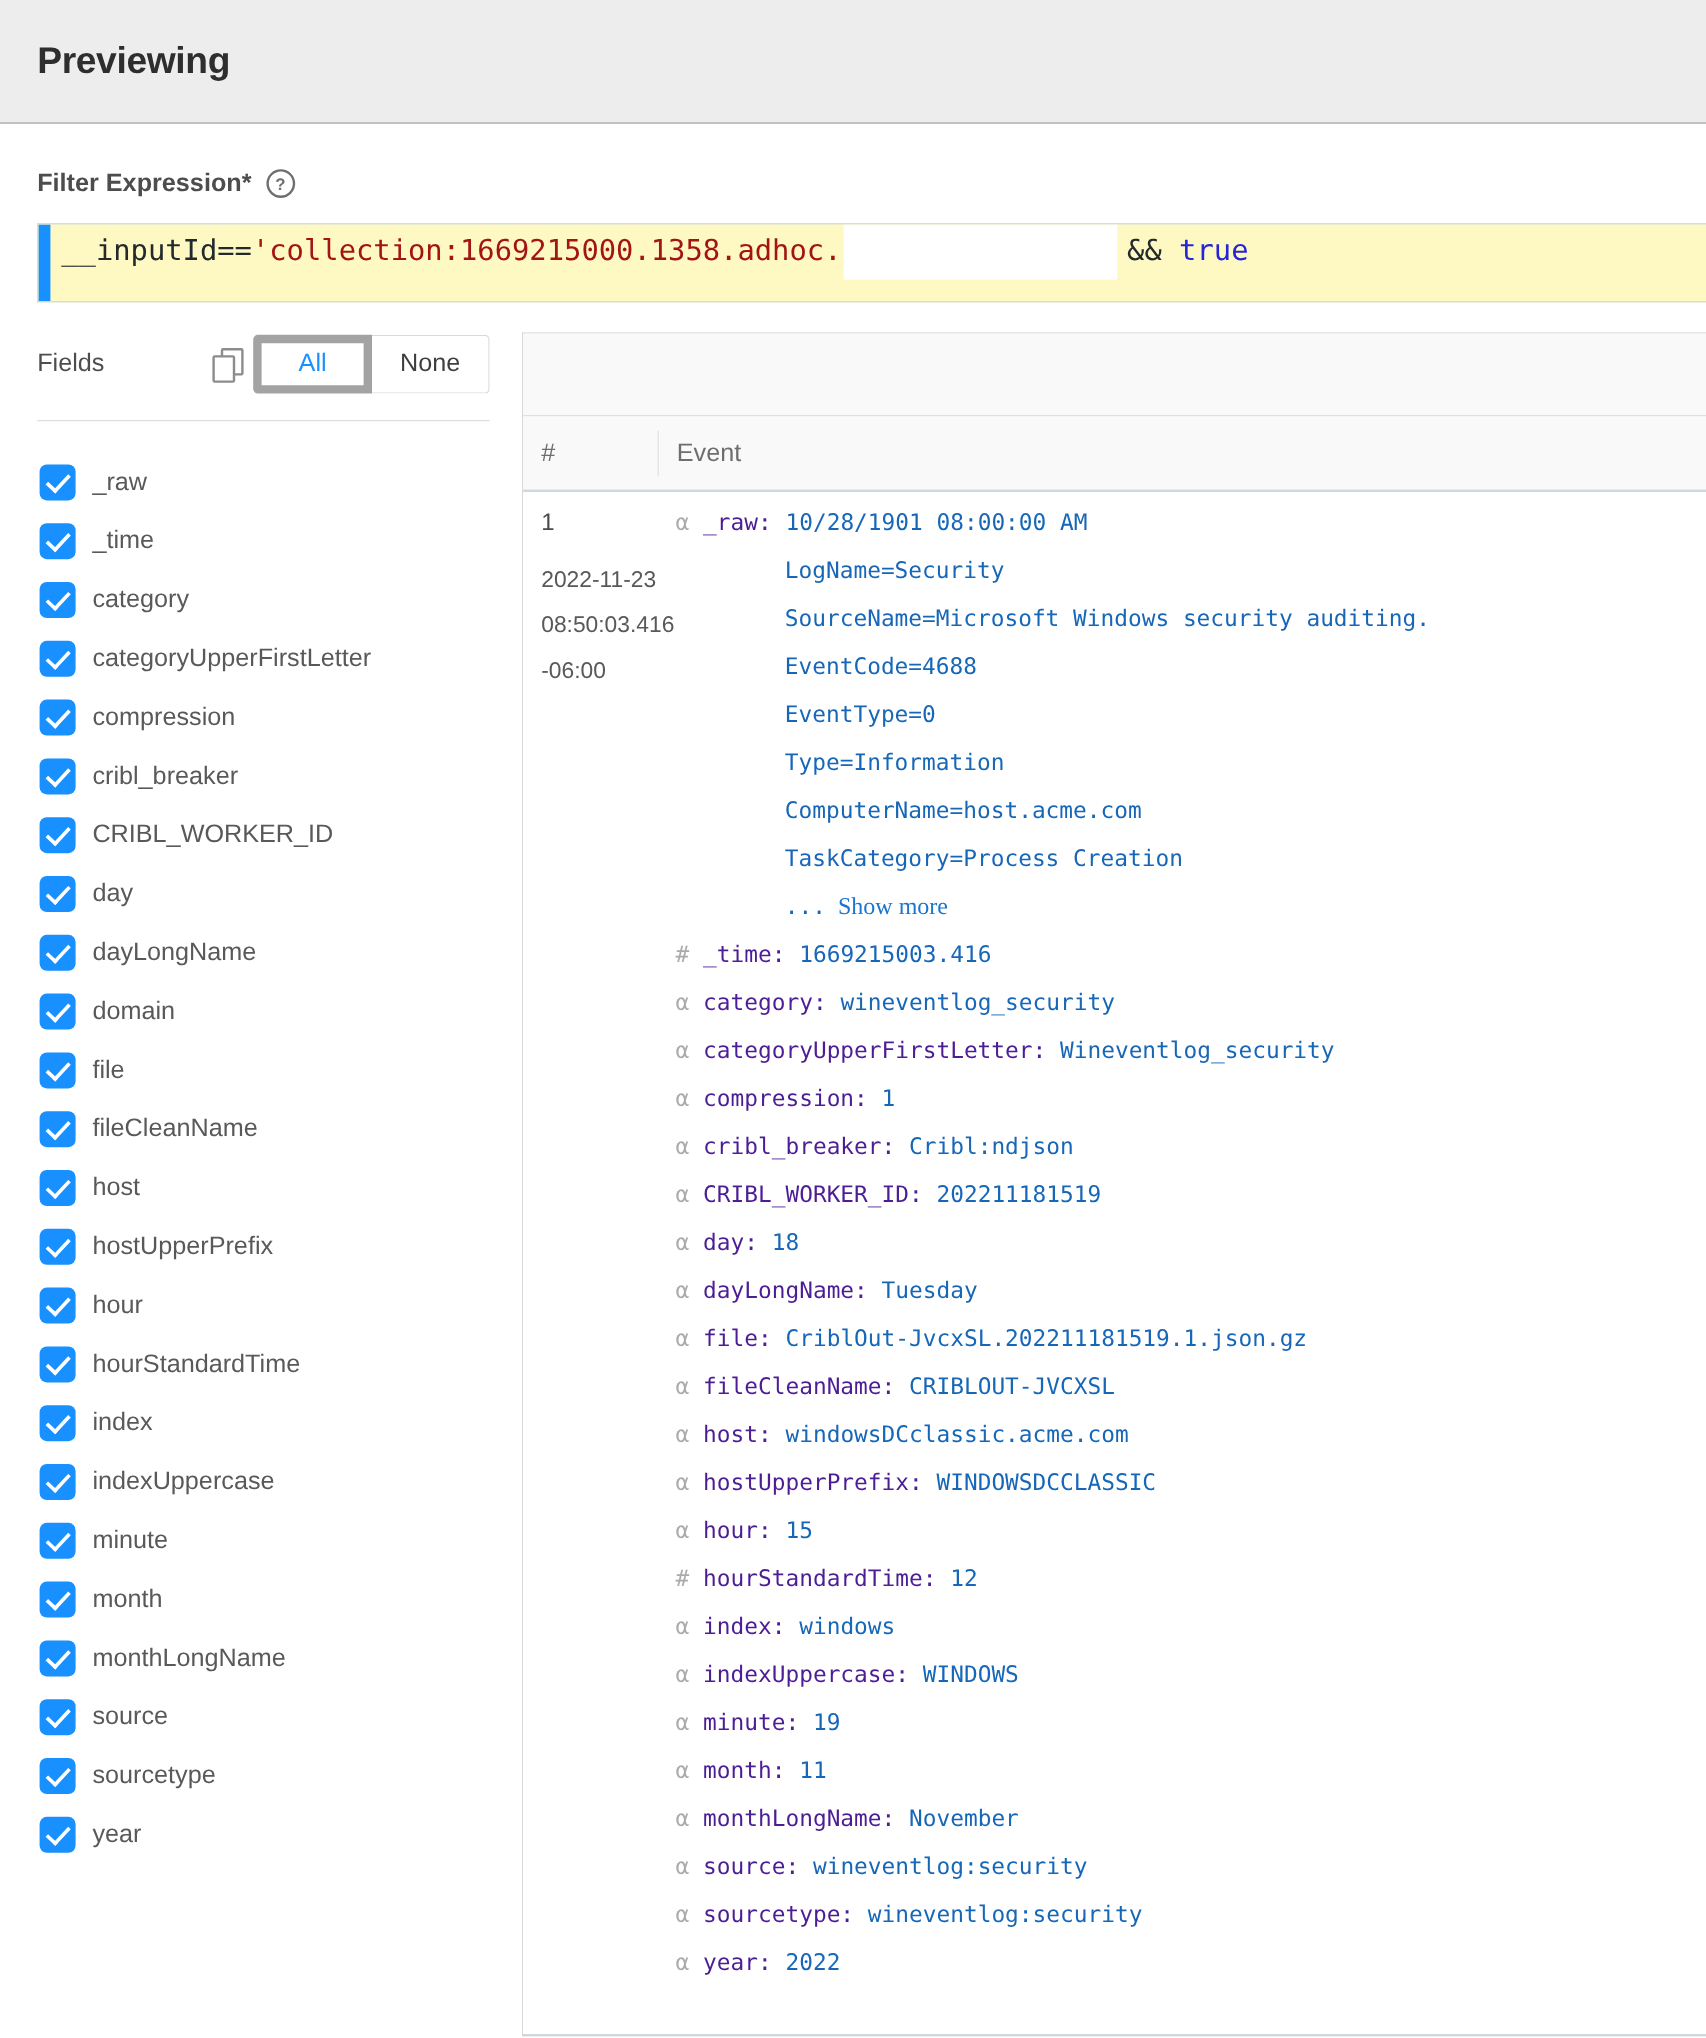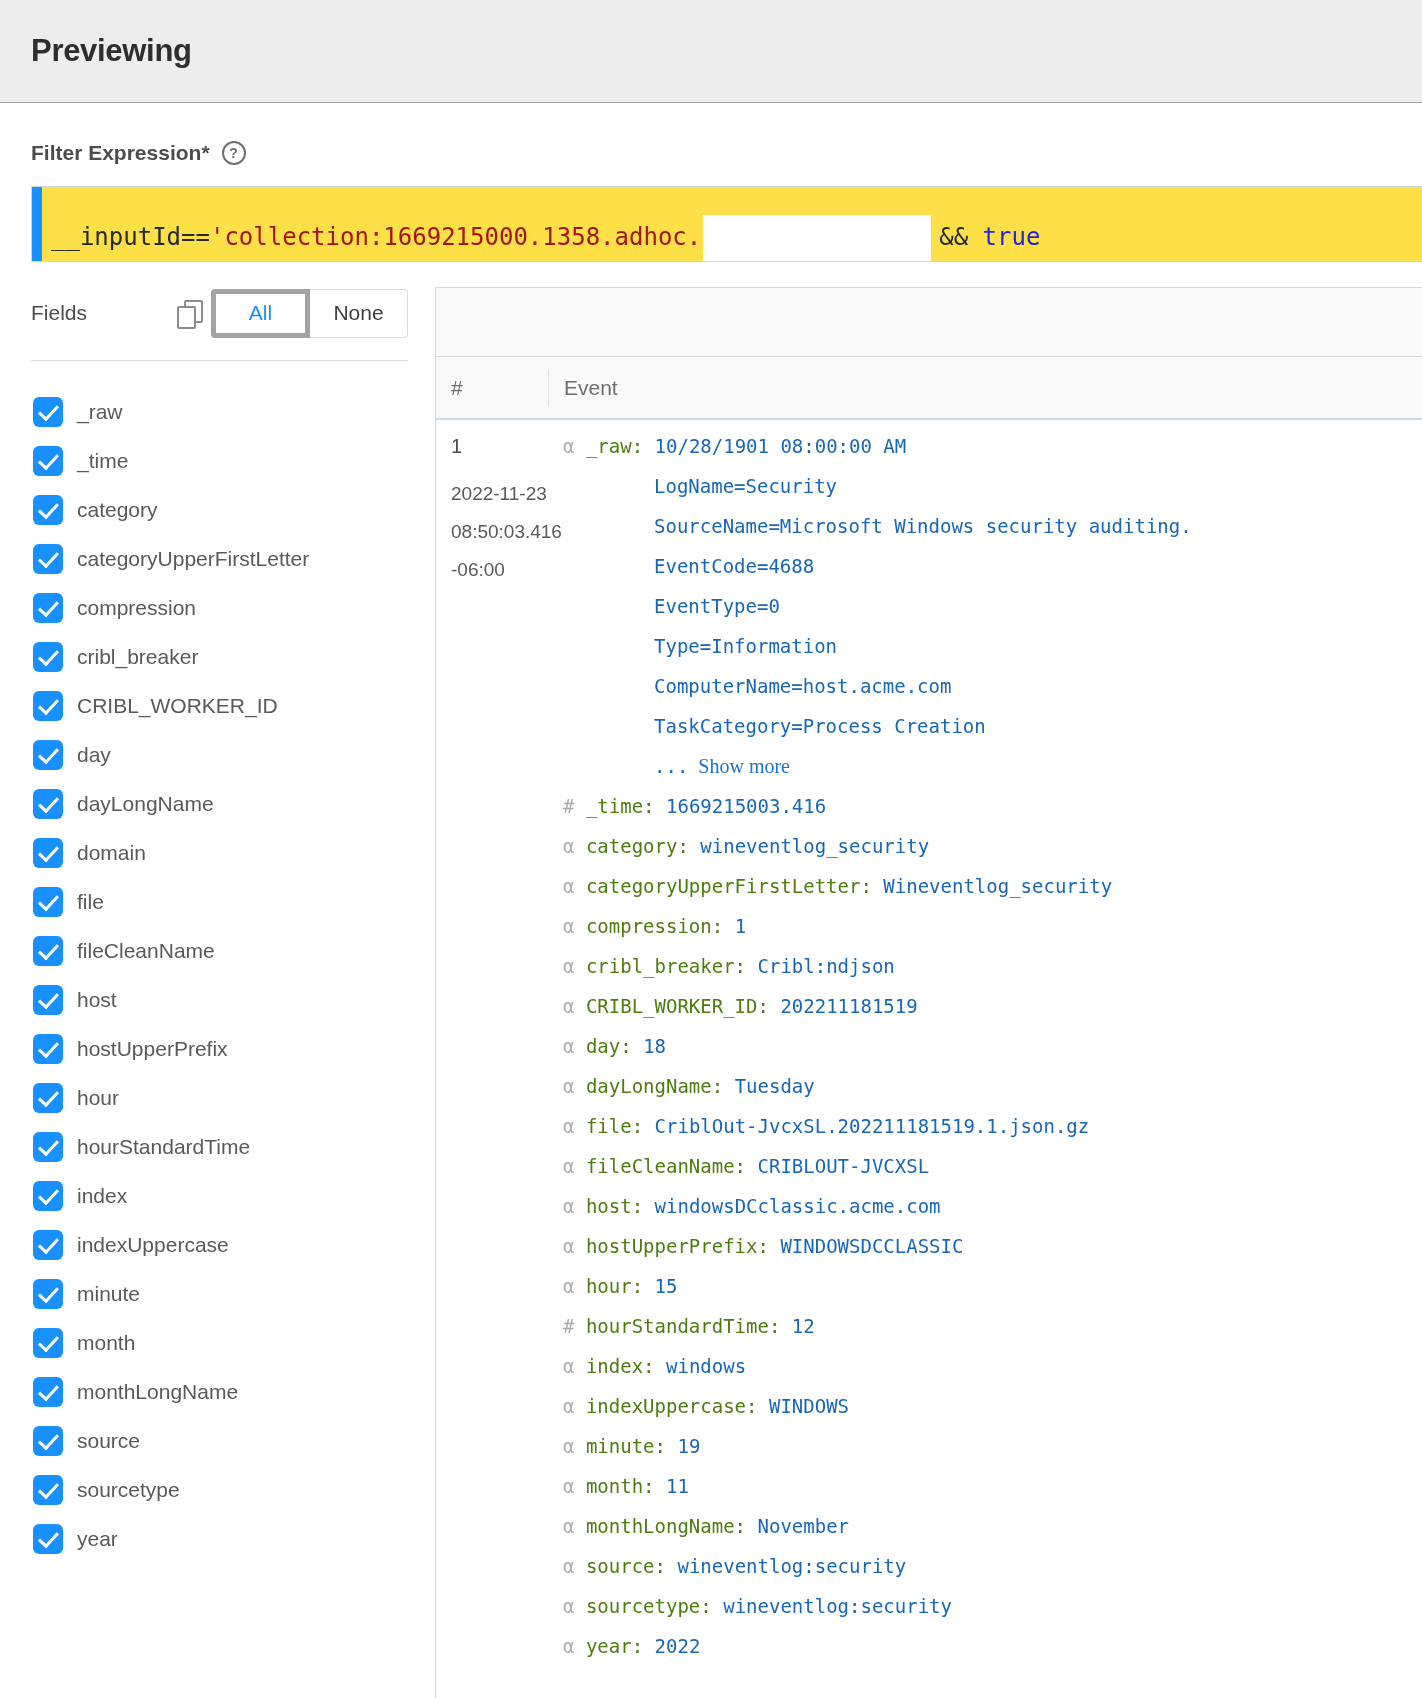--- a/index.html
+++ b/index.html
@@ -10,23 +10,23 @@
   .app-header { height:103px; background:#ededed; border-bottom:1px solid #a3a3a3;
                 display:flex; align-items:center; padding-left:31px; }
   .page-title { font-size:31px; font-weight:700; color:#2e2e2e; letter-spacing:-0.3px; }
 
   
   .filter-label-row { margin:36px 0 0 31px; display:flex; align-items:center; gap:12px; height:28px; }
   .filter-label { font-size:21px; font-weight:700; color:#4d4d4d; }
   .help-icon { width:24px; height:24px; border:2px solid #6f6f6f; border-radius:50%;
                color:#6f6f6f; font-size:14px; font-weight:700; display:flex;
                align-items:center; justify-content:center; }
-  .filter-input { margin-left:31px; margin-top:19px; height:76px;
-                  border:1px solid #ccd7e1; border-right:none; background:#fde047;
-                  display:flex; align-items:flex-end; position:relative; overflow:hidden; }
+  .filter-input { margin-left:31px; margin-top:19px; height:66px;
+                  border:1px solid #ccd7e1; border-right:none; background:#fef9c3;
+                  display:flex; align-items:flex-start; position:relative; overflow:hidden; }
   .caret-bar { width:10px; align-self:stretch; background:#1890ff; flex:0 0 auto; }
   .expr { font-family:"DejaVu Sans Mono", monospace; font-size:24px; margin-left:9px;
           white-space:nowrap; color:#24292e; }
   .code-string { color:#a31515; }
   .code-keyword { color:#2424d8; }
   .redact-box { display:inline-block; width:228px; height:46px; background:#ffffff;
                 vertical-align:middle; margin:0 8px 0 2px; }
 
   
   .main { position:relative; margin-top:25px; height:1223px; }
@@ -36,21 +36,21 @@
   .fields-header { height:52px; display:flex; align-items:center; }
   .fields-title { font-size:21px; color:#4d4d4d; }
   .copy-icon { position:relative; width:24px; height:27px; margin-left:90px; }
   .copy-icon::before { content:""; position:absolute; left:7px; top:0; width:15px; height:19px;
                        border:2px solid #8c8c8c; border-radius:2px; }
   .copy-icon::after { content:""; position:absolute; left:0; top:6px; width:15px; height:19px;
                       border:2px solid #8c8c8c; border-radius:2px; background:#fff; }
   .segmented { margin-left:auto; display:flex; height:49px; }
   .segmented button { background:#fff; font-size:21px; cursor:pointer;
                       font-family:"Liberation Sans", sans-serif; }
-  .btn-all { width:99px; border:5px solid #a3a3a3; color:#1890ff;
+  .btn-all { width:99px; border:7px solid #a3a3a3; color:#1890ff;
              border-radius:4px 0 0 4px; position:relative; z-index:2; }
   .btn-none { width:98px; border:1px solid #d9d9d9; border-left:none; color:#3f3f3f;
               border-radius:0 4px 4px 0; }
   .fields-divider { border:none; border-top:1px solid #dcdcdc; margin-top:21px; }
   .fields-list { margin-top:26px; }
   .field-item { height:49px; display:flex; align-items:center; cursor:pointer; }
   .checkbox { width:30px; height:30px; margin-left:2px; background:#1890ff; border-radius:6px;
               position:relative; flex:0 0 auto; }
   .checkbox::after { content:""; position:absolute; left:10px; top:4px; width:8px; height:16px;
                      border-right:3.5px solid #fff; border-bottom:3.5px solid #fff;
@@ -69,21 +69,21 @@
   .col-divider { width:1px; height:38px; background:#e1e1e1; flex:0 0 auto; }
   .col-event { padding-left:15px; }
   .table-body { flex:1; display:flex; overflow:hidden; background:#fff; }
   .row-num { width:112px; padding:6px 0 0 15px; flex:0 0 auto; }
   .row-index { font-size:20px; color:#4a4a4a; line-height:40px; }
   .ts-block { margin-top:9px; }
   .ts-line { font-size:19px; color:#595959; line-height:38px; white-space:nowrap; }
   .row-event { flex:1; padding:6px 0 0 15px; font-family:"DejaVu Sans Mono", monospace;
                font-size:19px; line-height:40px; white-space:nowrap; overflow:hidden; }
   .ef-type { color:#ababab; }
-  .ef-key { color:#4d7c0f; }
+  .ef-key { color:#4c1d95; }
   .ef-val { color:#1767b8; }
   .ef-sub { padding-left:91px; color:#1767b8; }
   .ef-ellipsis { color:#1767b8; }
   .show-more { font-family:Liberation Serif, serif; font-size:20px; color:#1b74d0;
                text-decoration:none; cursor:pointer; margin-left:10px; }
 </style>
 </head>
 <body>
 
 <div class="app-header">

